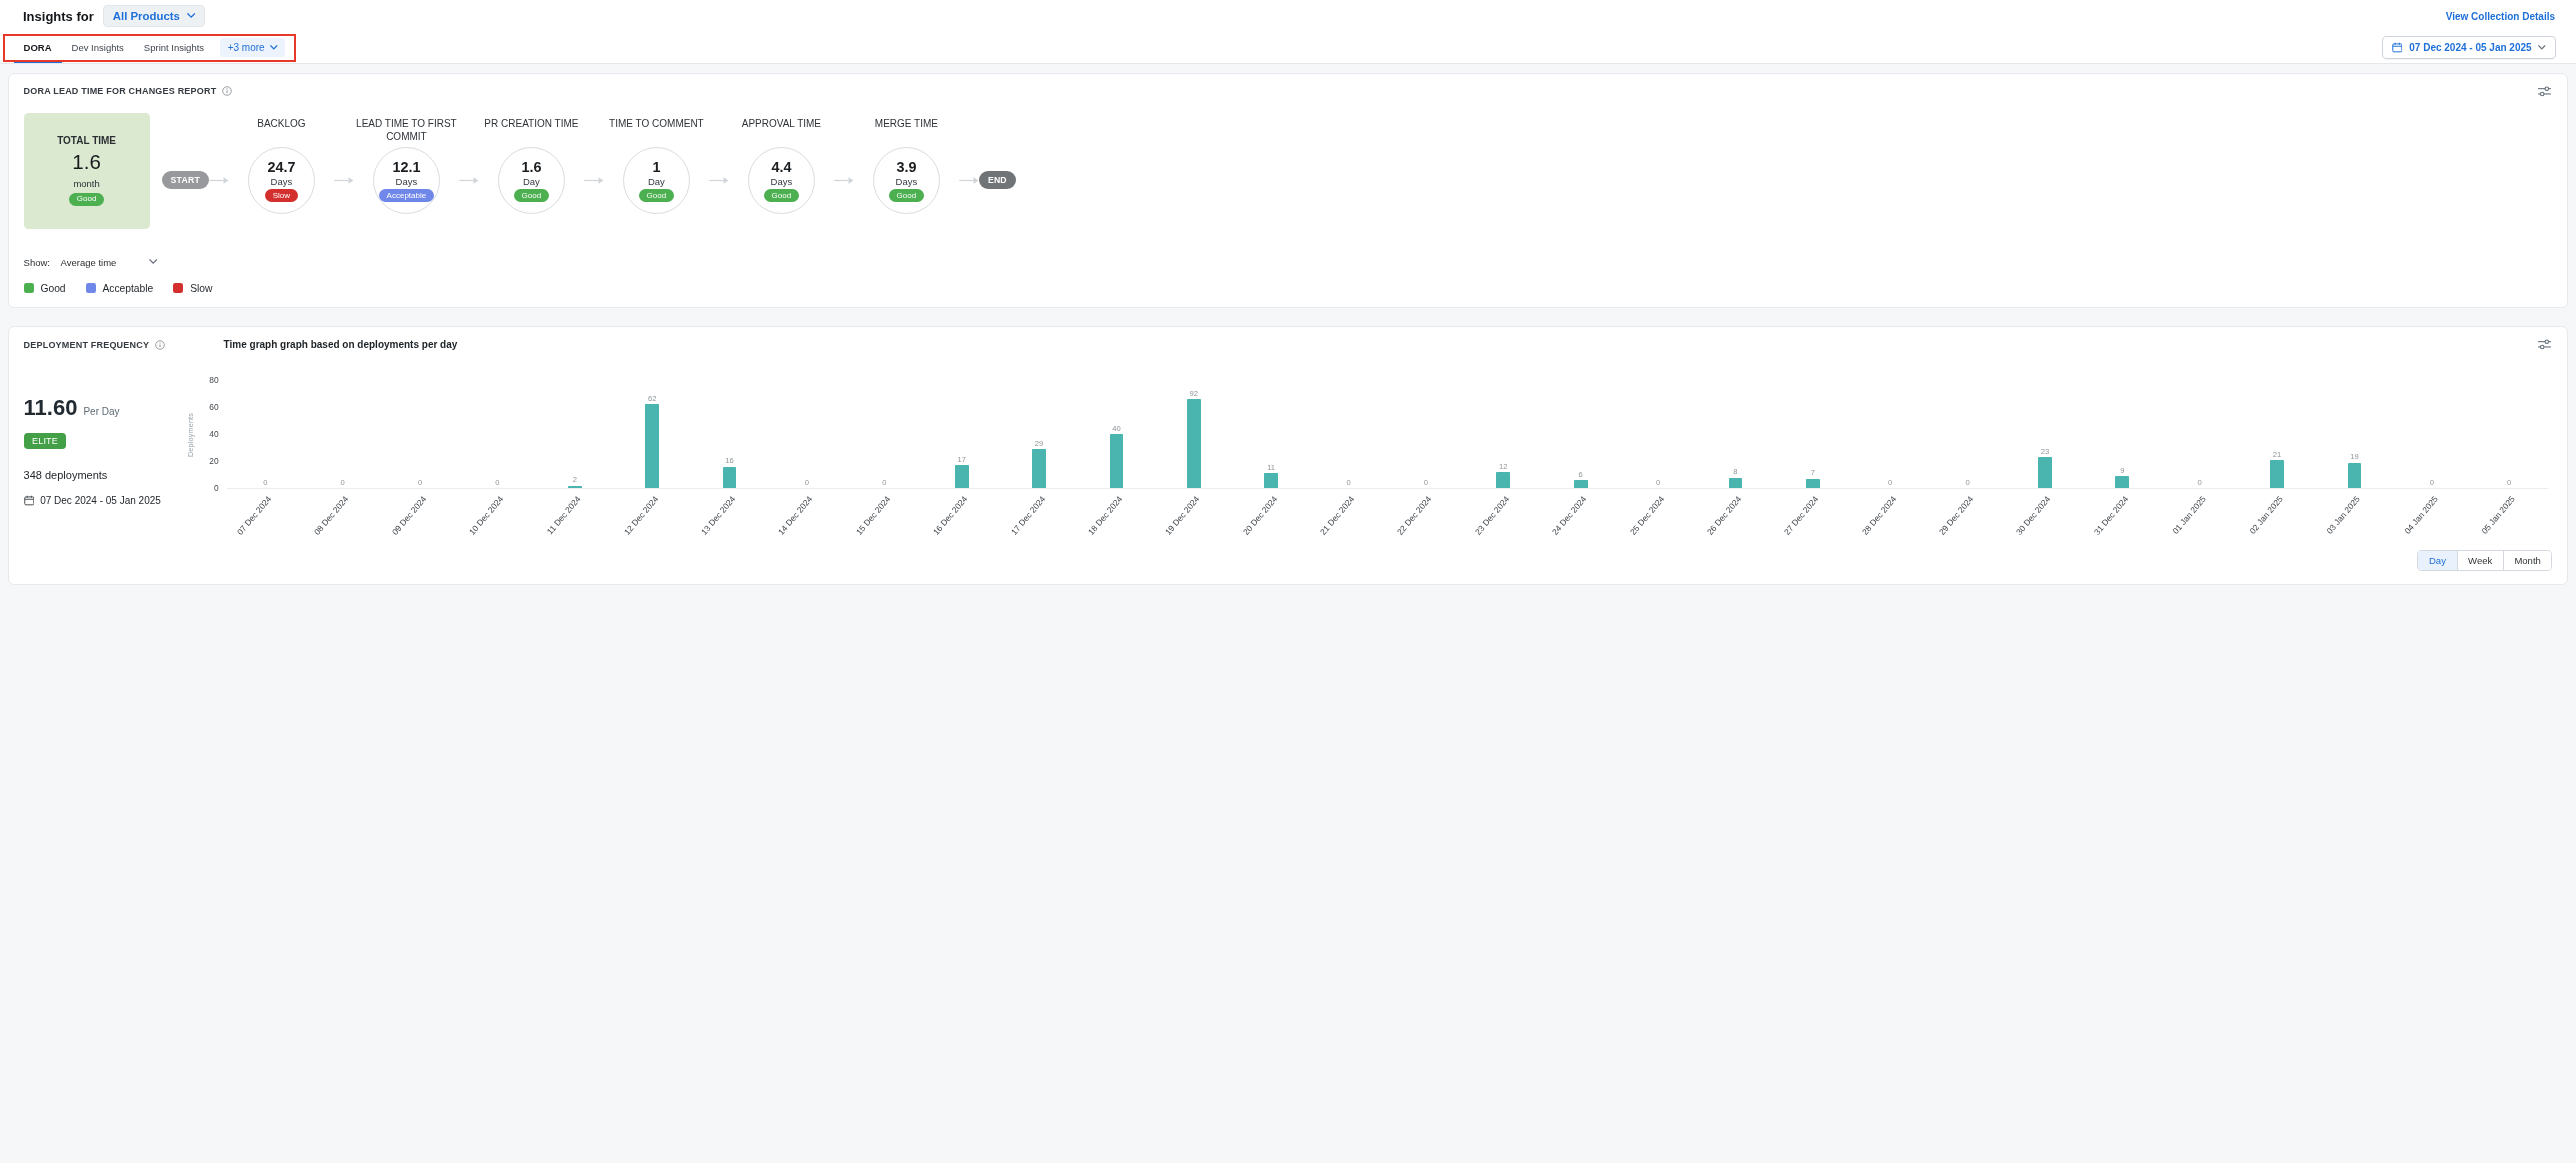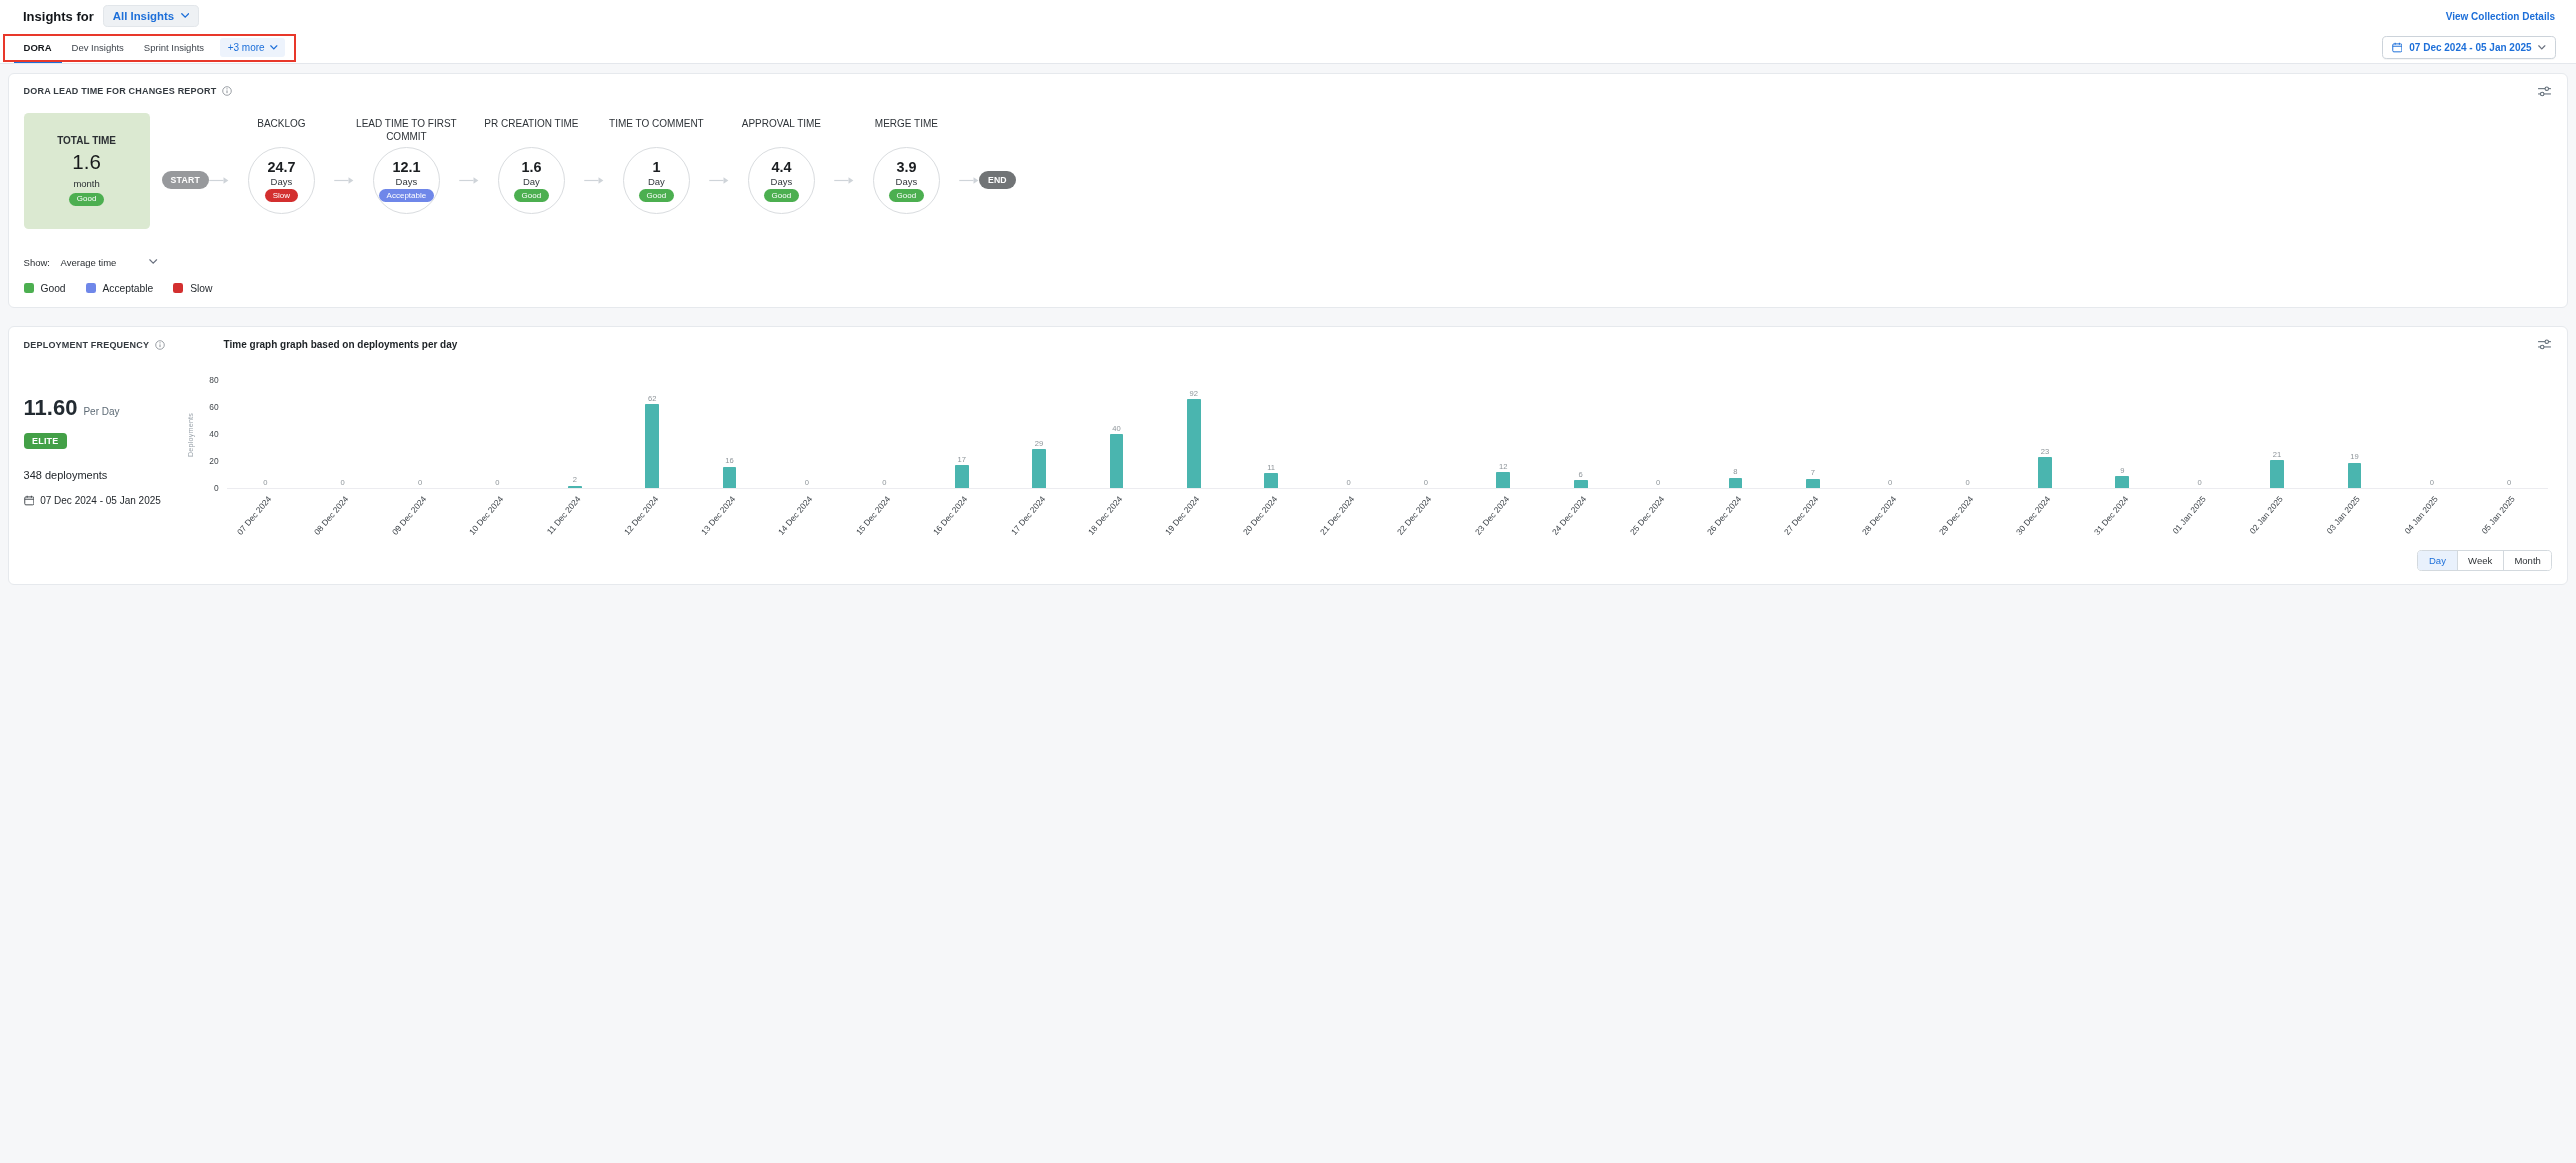--- a/index.html
+++ b/index.html
@@ -62,21 +62,21 @@
   .sw { width:10px; height:10px; border-radius:2.3px; display:inline-block; margin-right:6.8px; }
 
   
   .dep-head-left { display:flex; align-items:flex-start; gap:6px; width:164px; flex:none; }
   .chart-title { font-size:10px; font-weight:bold; color:#1d2226; margin-left:30px; }
   .dep-body { display:flex; }
   .dep-left { width:164px; flex:none; }
   .rate { display:flex; align-items:baseline; gap:6px; margin-top:44px; }
   .rate-val { font-size:22px; font-weight:bold; color:#222a31; }
   .rate-unit { font-size:10px; color:#5d6a75; }
-  .elite { margin-top:12px; display:inline-block; background:#43a047; color:#fff; font-size:9px; font-weight:bold; padding:3px 8.4px; border-radius:3.8px; letter-spacing:0.2px; }
+  .elite { margin-top:12px; display:inline-block; background:#43a047; color:#fff; font-size:9px; font-weight:normal; padding:3px 8.4px; border-radius:3.8px; letter-spacing:0.2px; }
   .dep-count { margin-top:20px; font-size:11px; color:#23282d; }
   .dep-date { margin-top:13.7px; display:flex; align-items:center; gap:6px; font-size:10px; color:#23282d; }
   .chart-wrap { flex:1; min-width:0; }
   .plot { position:relative; height:108px; margin-top:30px; margin-left:39px; margin-right:4.6px; display:flex; align-items:flex-end; border-bottom:0.8px solid #ececf0; }
   .ylabel { position:absolute; left:-41px; top:50%; transform:translateY(-50%) rotate(180deg); writing-mode:vertical-rl; font-size:7.2px; color:#98a1a9; letter-spacing:0.2px; }
   .ytick { position:absolute; left:-32px; width:24px; text-align:right; font-size:8.4px; color:#43484d; }
   .bar-col { flex:1; display:flex; flex-direction:column; align-items:center; justify-content:flex-end; min-width:0; }
   .bar { width:13.7px; border-radius:0.8px 0.8px 0 0; }
   .bar-val { font-size:7.6px; color:#8d9499; margin-bottom:2.3px; line-height:1; }
   .xrow { display:flex; margin-left:39px; margin-right:4.6px; height:53px; }
@@ -87,21 +87,21 @@
   .seg-btn { padding:3.8px 10.6px; font-size:9.5px; color:#2f3337; background:#fff; border:none; border-left:0.8px solid #d3d9de; cursor:pointer; }
   .seg-btn:first-child { border-left:none; }
   .seg-btn.active { background:#e9f1fc; color:#1d6fd9; }
 </style>
 </head>
 <body>
 
 <header class="top-header">
   <span class="page-title">Insights for</span>
   <button class="product-btn">
-    <span>All Insights</span>
+    <span>All Products</span>
     <span class="chev" style="color:#1d6fd9">
       <svg width="8.4" height="5.3" viewBox="0 0 11 7">
           <polyline points="1,1 5.5,5.5 10,1" fill="none" stroke="currentColor" stroke-width="1.8" stroke-linecap="round"></polyline>
         </svg>
     </span>
   </button>
   <span class="spacer"></span>
   <a class="view-details">View Collection Details</a>
 </header>
 

